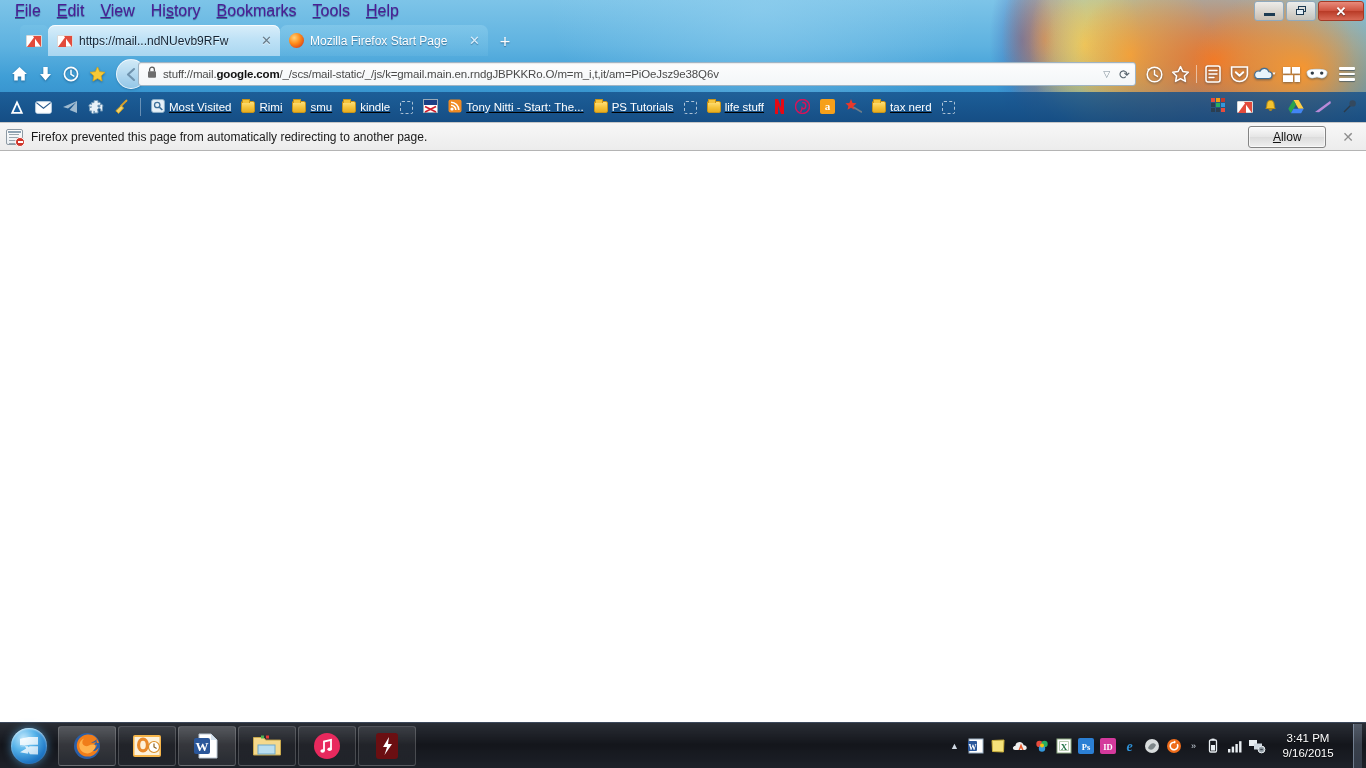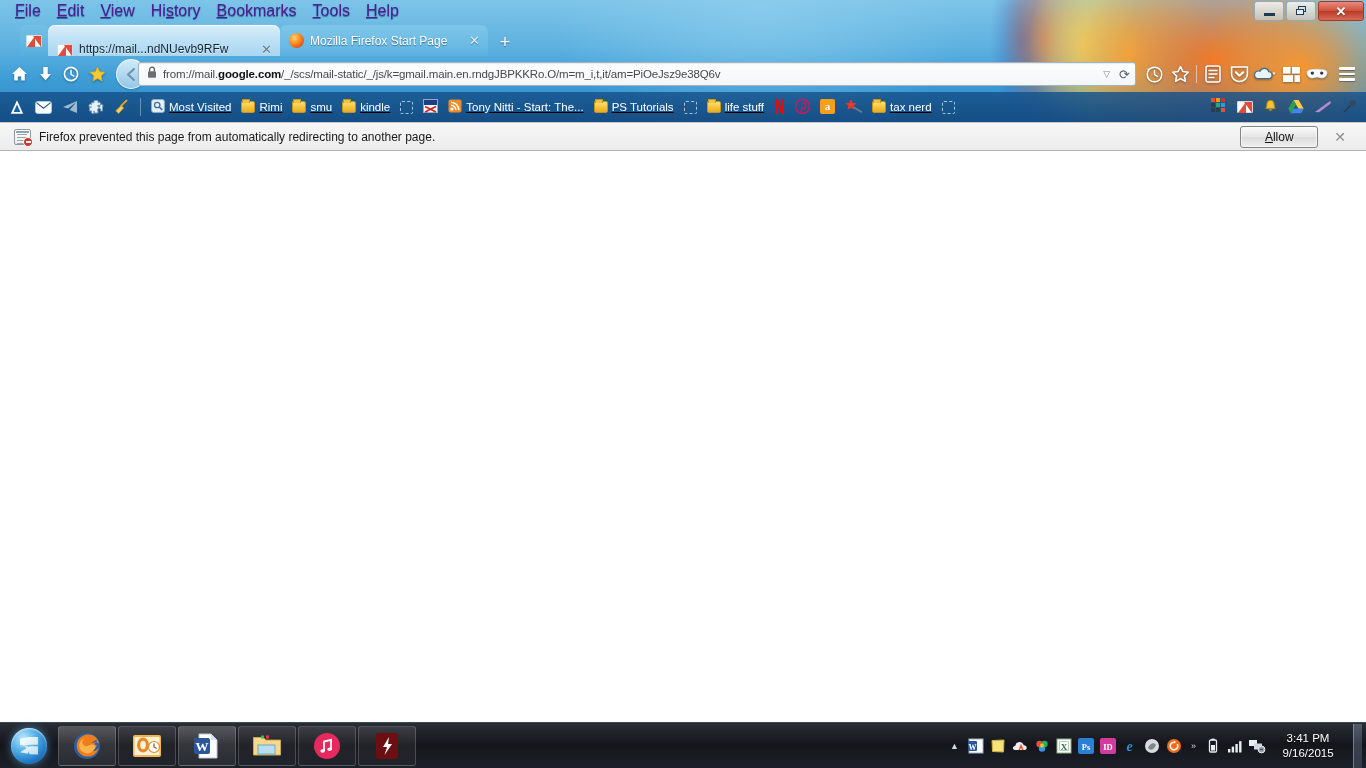--- a/index.html
+++ b/index.html
@@ -83,21 +83,20 @@
     position: relative; height: 31px; display: flex; align-items: center; gap: 6px;
     padding: 0 8px 0 9px; border-radius: 7px 7px 0 0;
     font-size: 12px; color: #ffffff; white-space: nowrap;
     text-shadow: 0 1px 1px rgba(0,40,80,.5);
   }
   .tab.active {
     background: linear-gradient(180deg, #d9eefa 0%, #bfe2f6 45%, #a9d6f0 100%);
     color: #123; text-shadow: 0 1px 0 rgba(255,255,255,.6);
     box-shadow: inset 0 1px 0 rgba(255,255,255,.85);
     width: 232px;
-    align-items: flex-end;
   }
   .tab.inactive {
     width: 208px;
     background: linear-gradient(180deg, rgba(150,212,240,.45), rgba(110,188,228,.3));
   }
   .tab .tab-label { flex: 1; overflow: hidden; text-overflow: ellipsis; font-size: 12px; }
   .tab .tab-close { font-size: 13px; color: #5b6b78; opacity: .85; line-height: 1; }
   .tab.inactive .tab-close { color: #eaf6ff; }
   .newtab {
     width: 26px; height: 28px; display: flex; align-items: center; justify-content: center;
@@ -203,21 +202,21 @@
   .dashbox {
     width: 13px; height: 13px; border: 1px dashed rgba(255,255,255,.65);
     border-radius: 2px; flex: 0 0 auto;
   }
 
   
   .notifbar {
     position: absolute; left: 0; top: 122px; width: 1366px; height: 29px;
     background: linear-gradient(180deg, #f7f7f7 0%, #ececec 100%);
     border-top: 1px solid #c8c8c8; border-bottom: 1px solid #b4b4b4;
-    display: flex; align-items: center; padding: 0 14px; gap: 8px;
+    display: flex; align-items: center; padding: 0 6px; gap: 8px;
   }
   .notif-icon {
     width: 17px; height: 16px; flex: 0 0 auto; position: relative;
     background: linear-gradient(180deg, #fdfdfd, #e9eef2);
     border: 1px solid #8e9aa4; border-radius: 2px;
   }
   .notif-icon .lines { position: absolute; left: 2px; top: 4px; right: 3px; }
   .notif-icon .lines i { display: block; height: 1px; background: #9aa6af; margin-bottom: 2px; }
   .notif-icon .topbar { position: absolute; left: 1px; right: 1px; top: 1px; height: 2px; background: #8fa4b4; }
   .notif-icon .badge {
@@ -367,21 +366,21 @@
         </svg>
     </div>
 
     <div class="urlbar">
       <span class="lock">
         <svg width="10" height="13" viewBox="0 0 10 13">
             <path d="M2.6 5.4V3.6a2.4 2.4 0 0 1 4.8 0v1.8" fill="none" stroke="#5a5a5a" stroke-width="1.3"></path>
             <rect x="1" y="5.2" width="8" height="6.6" rx="1" fill="#6d6d6d"></rect>
           </svg>
       </span>
-      <span class="url-text"><span>from://mail.</span><b>google.com</b><span>/_/scs/mail-static/_/js/k=gmail.main.en.rndgJBPKKRo.O/m=m_i,t,it/am=PiOeJsz9e38Q6v</span></span>
+      <span class="url-text"><span>stuff://mail.</span><b>google.com</b><span>/_/scs/mail-static/_/js/k=gmail.main.en.rndgJBPKKRo.O/m=m_i,t,it/am=PiOeJsz9e38Q6v</span></span>
       <span class="url-drop">▽</span>
       <span class="url-reload">⟳</span>
     </div>
 
     <div class="navicon">
       <svg width="19" height="19" viewBox="0 0 19 19">
           <circle cx="9.5" cy="9.5" r="7.3" fill="none" stroke="#fff" stroke-width="1.5"></circle>
           <path d="M9.5 5.4v4.3l3 1.7" fill="none" stroke="#fff" stroke-width="1.4" stroke-linecap="round"></path>
           <path d="M3.4 6.2 2.2 3.6l2.8.5z" fill="#fff"></path>
         </svg>

